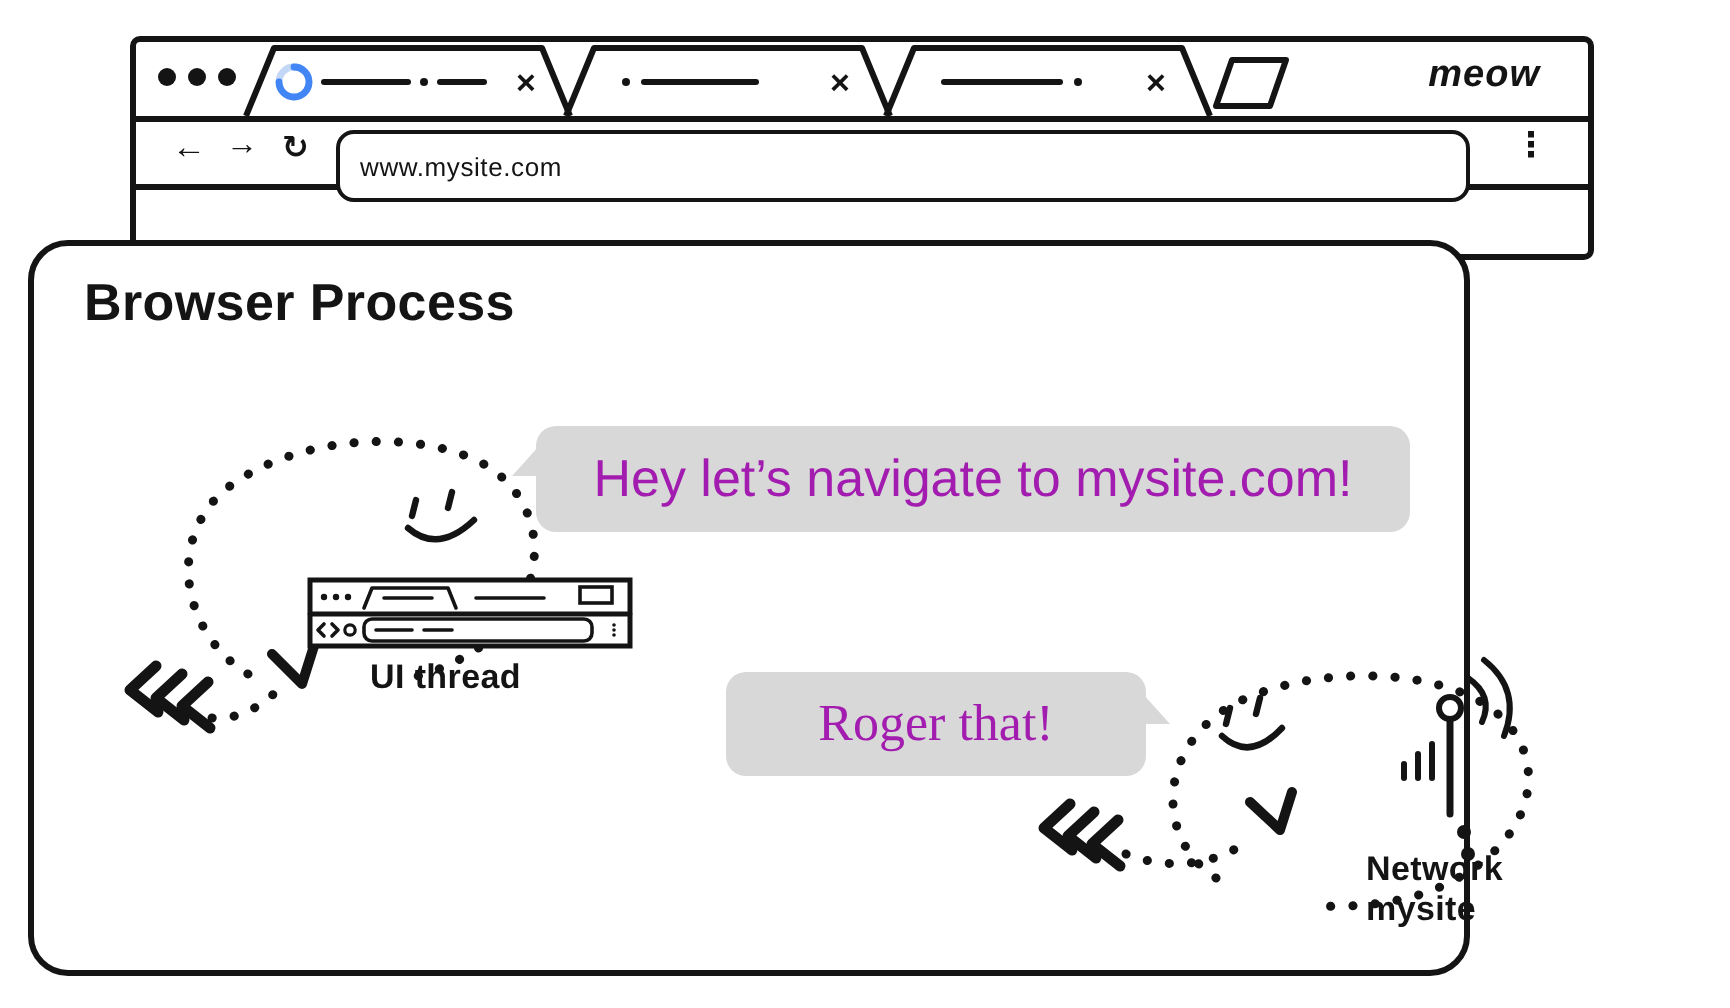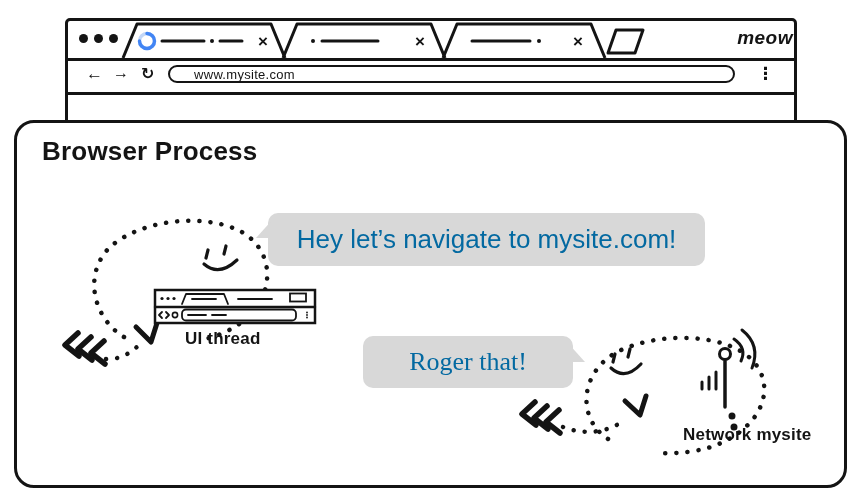--- a/index.html
+++ b/index.html
@@ -13,41 +13,41 @@
     border:3px solid #141414;border-radius:5px;background:#fff;box-sizing:border-box;z-index:1;
   }
   .tabbar{position:absolute;left:0;top:0;right:0;height:37px;border-bottom:3px solid #141414;}
   .lights{position:absolute;left:11px;top:13px;display:flex;gap:6px;}
   .light{width:9px;height:9px;border-radius:50%;background:#141414;}
   .tabstrip{position:absolute;left:52px;top:0;width:545px;height:37px;}
   .tabline{fill:none;stroke:#141414;stroke-width:3;stroke-linejoin:round;}
   .dashstroke{stroke:#141414;stroke-width:3;stroke-linecap:round;fill:none;}
   .dotfill{fill:#141414;}
   .closex{font-size:17px;font-weight:bold;fill:#141414;text-anchor:middle;font-family:"Liberation Sans","DejaVu Sans",sans-serif;}
-  .brand{position:absolute;right:1px;top:6px;font-size:19px;font-weight:700;font-style:italic;letter-spacing:.5px;}
+  .brand{position:absolute;right:24px;top:6px;font-size:19px;font-weight:700;font-style:italic;letter-spacing:.5px;}
   .navbar{position:absolute;left:0;top:40px;right:0;height:31px;border-bottom:3px solid #141414;}
   .navico{position:absolute;top:3px;font-weight:700;}
   .nav-back{left:18px;font-size:17px;}
   .nav-fwd{left:45px;font-size:16px;}
   .nav-reload{left:73px;font-size:16px;}
   .urlbar{
-    position:absolute;left:100px;top:4px;width:567px;height:18px;box-sizing:border-box;
+    position:absolute;left:100px;top:4px;width:567px;height:36px;box-sizing:border-box;
     border:2.5px solid #141414;border-radius:9px;display:flex;align-items:center;
-    padding-left:24px;font-size:13px;letter-spacing:.3px;background:#fff;
+    padding-left:10px;font-size:13px;letter-spacing:.3px;background:#fff;
   }
   .kebab{position:absolute;right:20px;top:2px;font-size:17px;font-weight:700;}
   
   .procbox{
-    position:absolute;left:14px;top:120px;width:833px;height:368px;box-sizing:border-box;
+    position:absolute;left:14px;top:120px;width:721px;height:368px;box-sizing:border-box;
     background:#fff;border:3.5px solid #141414;border-radius:20px;z-index:5;
   }
   .proctitle{position:absolute;left:25px;top:13px;font-size:26px;font-weight:700;letter-spacing:.2px;}
   .bubble{
     position:absolute;background:#d8d8d8;border-radius:10px;display:flex;align-items:center;
-    justify-content:center;color:#0369a1;font-size:26px;
+    justify-content:center;color:#a21caf;font-size:26px;
   }
   .tail{position:absolute;width:18px;height:20px;background:#d8d8d8;}
   .b1{left:251px;top:90px;width:437px;height:53px;}
   .b1 .tail{left:-12px;top:5px;clip-path:polygon(0 100%,100% 0,100% 100%);}
   .b2{left:346px;top:213px;width:210px;height:52px;font-family:Liberation Serif, serif;}
   .b2 .tail{right:-12px;top:6px;clip-path:polygon(0 0,0 100%,100% 100%);}
   .ui-thread{position:absolute;left:41px;top:80px;width:270px;height:170px;}
   .net-thread{position:absolute;left:496px;top:200px;width:340px;height:150px;}
   .dotted{fill:none;stroke:#141414;stroke-width:4.5;stroke-linecap:round;stroke-dasharray:0.1 11;}
   .stroke{fill:none;stroke:#141414;stroke-linecap:round;stroke-linejoin:round;}

